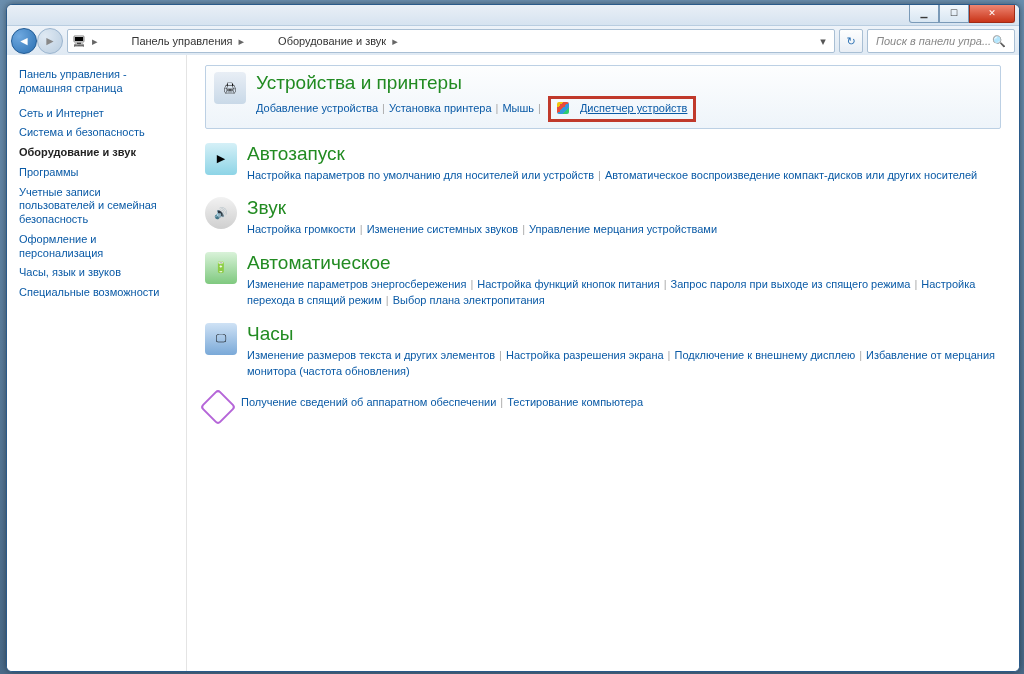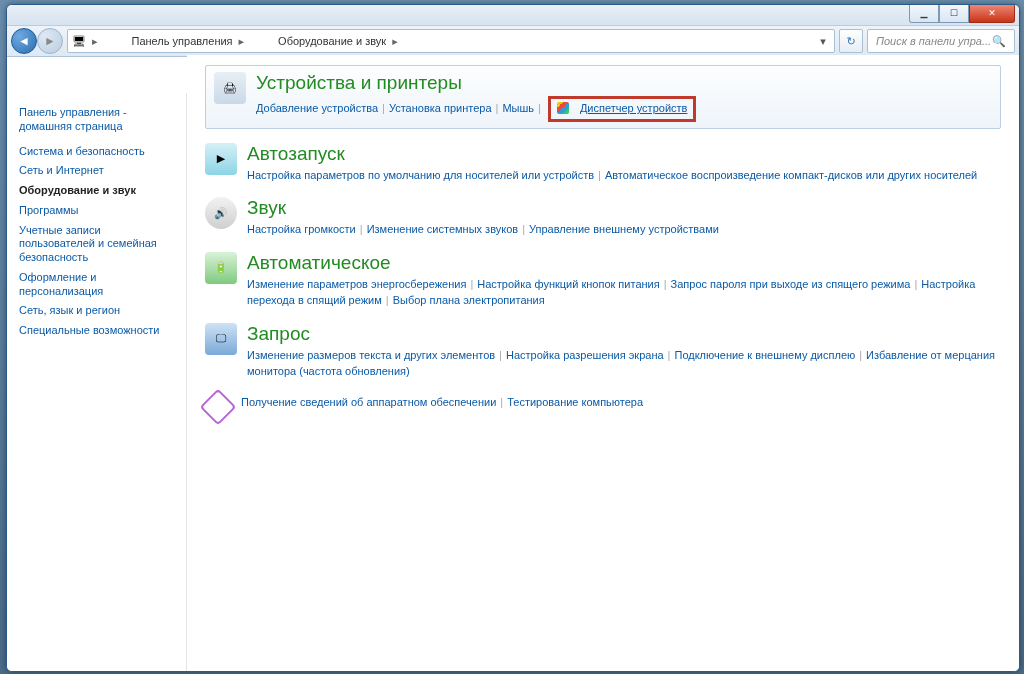--- a/index.html
+++ b/index.html
@@ -19,21 +19,21 @@
   .address{flex:1;height:22px;border:1px solid #a9bfd4;background:#fff;display:flex;align-items:center;padding:0 4px;gap:4px;border-radius:2px;}
   .crumb{color:#333;}
   .crumb.link{color:#333;padding-left:28px;}
   .chev{color:#666;padding:0 2px;}
   .addr-dd{width:14px;text-align:center;color:#555;}
   .refresh{width:22px;height:22px;border:1px solid #a9bfd4;background:linear-gradient(#fdfefe,#e8eef5);display:flex;align-items:center;justify-content:center;color:#2a6fb2;border-radius:2px;}
   .searchbox{width:130px;height:22px;border:1px solid #a9bfd4;background:#fff;display:flex;align-items:center;padding:0 8px;color:#888;font-style:italic;border-radius:2px;justify-content:space-between;}
   .searchbox .mag{color:#5a7fa4;font-style:normal;}
   
   .body{position:absolute;top:50px;bottom:0;left:0;right:0;display:flex;}
-  .sidebar{width:180px;background:#fff;border-right:1px solid #e4e4e4;padding:10px 12px;box-sizing:border-box;margin-top:38px;}
+  .sidebar{width:180px;background:#fff;border-right:1px solid #e4e4e4;padding:10px 12px;box-sizing:border-box;}
   .side-link{color:#0a5aa6;padding:3px 0;cursor:pointer;line-height:1.25;}
   .side-head{color:#0a5aa6;padding:3px 0 8px;line-height:1.25;}
   .side-link.active{color:#222;font-weight:bold;}
   .content{flex:1;background:#fff;padding:10px 18px;overflow:auto;box-sizing:border-box;}
   .cat{display:flex;gap:10px;margin-bottom:14px;}
   .cat-icon{width:32px;height:32px;flex-shrink:0;display:flex;align-items:center;justify-content:center;border-radius:4px;}
   .cat-body{flex:1;}
   .cat-title{color:#228b22;font-size:19px;margin-bottom:2px;}
   .tasks{color:#0a5aa6;line-height:1.5;}
   .tasks a{color:#0a5aa6;text-decoration:none;}
@@ -84,27 +84,27 @@
     <div class="searchbox">
       <span>Поиск в панели упра...</span>
       <span class="mag">🔍</span>
     </div>
   </div>
 
   <div class="body">
     <div class="sidebar">
       <div class="side-head">Панель управления - домашняя страница</div>
       <div id="side-items">
+            <div class="side-link">Сеть и Интернет</div>
             <div class="side-link">Система и безопасность</div>
-            <div class="side-link">Сеть и Интернет</div>
             <div class="side-link active">Оборудование и звук</div>
             <div class="side-link">Программы</div>
             <div class="side-link">Учетные записи пользователей и семейная безопасность</div>
             <div class="side-link">Оформление и персонализация</div>
-            <div class="side-link">Сеть, язык и регион</div>
+            <div class="side-link">Часы, язык и звуков</div>
             <div class="side-link">Специальные возможности</div>
           </div>
     </div>
     <div class="content">
       <div id="cats">
             <div class="first-box">
               <div class="cat">
                 <div class="cat-icon ic-printer">🖨</div>
                 <div class="cat-body">
                   <div class="cat-title">Устройства и принтеры</div>
@@ -116,34 +116,34 @@
               <div class="cat-icon ic-auto">▶</div>
               <div class="cat-body">
                 <div class="cat-title">Автозапуск</div>
                 <div class="tasks"><a href="#">Настройка параметров по умолчанию для носителей или устройств</a><span class="sep">|</span><a href="#">Автоматическое воспроизведение компакт-дисков или других носителей</a></div>
               </div>
             </div>
             <div class="cat">
               <div class="cat-icon ic-sound">🔊</div>
               <div class="cat-body">
                 <div class="cat-title">Звук</div>
-                <div class="tasks"><a href="#">Настройка громкости</a><span class="sep">|</span><a href="#">Изменение системных звуков</a><span class="sep">|</span><a href="#">Управление внешнему устройствами</a></div>
+                <div class="tasks"><a href="#">Настройка громкости</a><span class="sep">|</span><a href="#">Изменение системных звуков</a><span class="sep">|</span><a href="#">Управление мерцания устройствами</a></div>
               </div>
             </div>
             <div class="cat">
               <div class="cat-icon ic-power">🔋</div>
               <div class="cat-body">
                 <div class="cat-title">Автоматическое</div>
                 <div class="tasks"><a href="#">Изменение параметров энергосбережения</a><span class="sep">|</span><a href="#">Настройка функций кнопок питания</a><span class="sep">|</span><a href="#">Запрос пароля при выходе из спящего режима</a><span class="sep">|</span><a href="#">Настройка перехода в спящий режим</a><span class="sep">|</span><a href="#">Выбор плана электропитания</a></div>
               </div>
             </div>
             <div class="cat">
               <div class="cat-icon ic-screen">🖵</div>
               <div class="cat-body">
-                <div class="cat-title">Запрос</div>
+                <div class="cat-title">Часы</div>
                 <div class="tasks"><a href="#">Изменение размеров текста и других элементов</a><span class="sep">|</span><a href="#">Настройка разрешения экрана</a><span class="sep">|</span><a href="#">Подключение к внешнему дисплею</a><span class="sep">|</span><a href="#">Избавление от мерцания монитора (частота обновления)</a></div>
               </div>
             </div>
             <div class="cat">
               <div class="cat-icon ic-sandra"></div>
               <div class="cat-body">
                 <div class="tasks"><a href="#">Получение сведений об аппаратном обеспечении</a><span class="sep">|</span><a href="#">Тестирование компьютера</a></div>
               </div>
             </div>
           </div>

